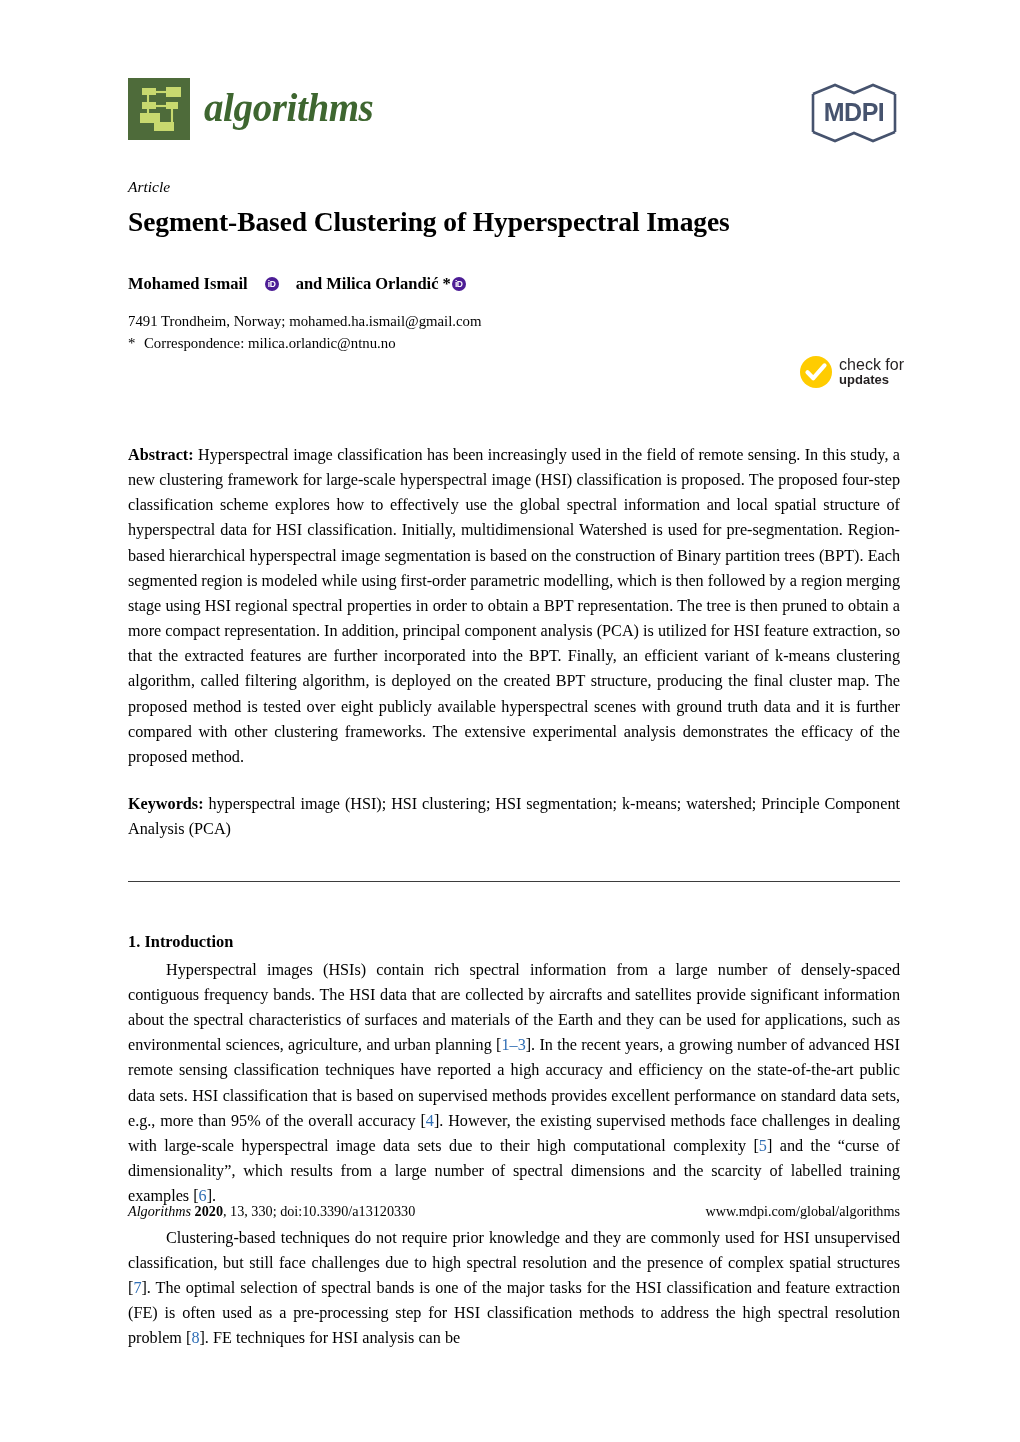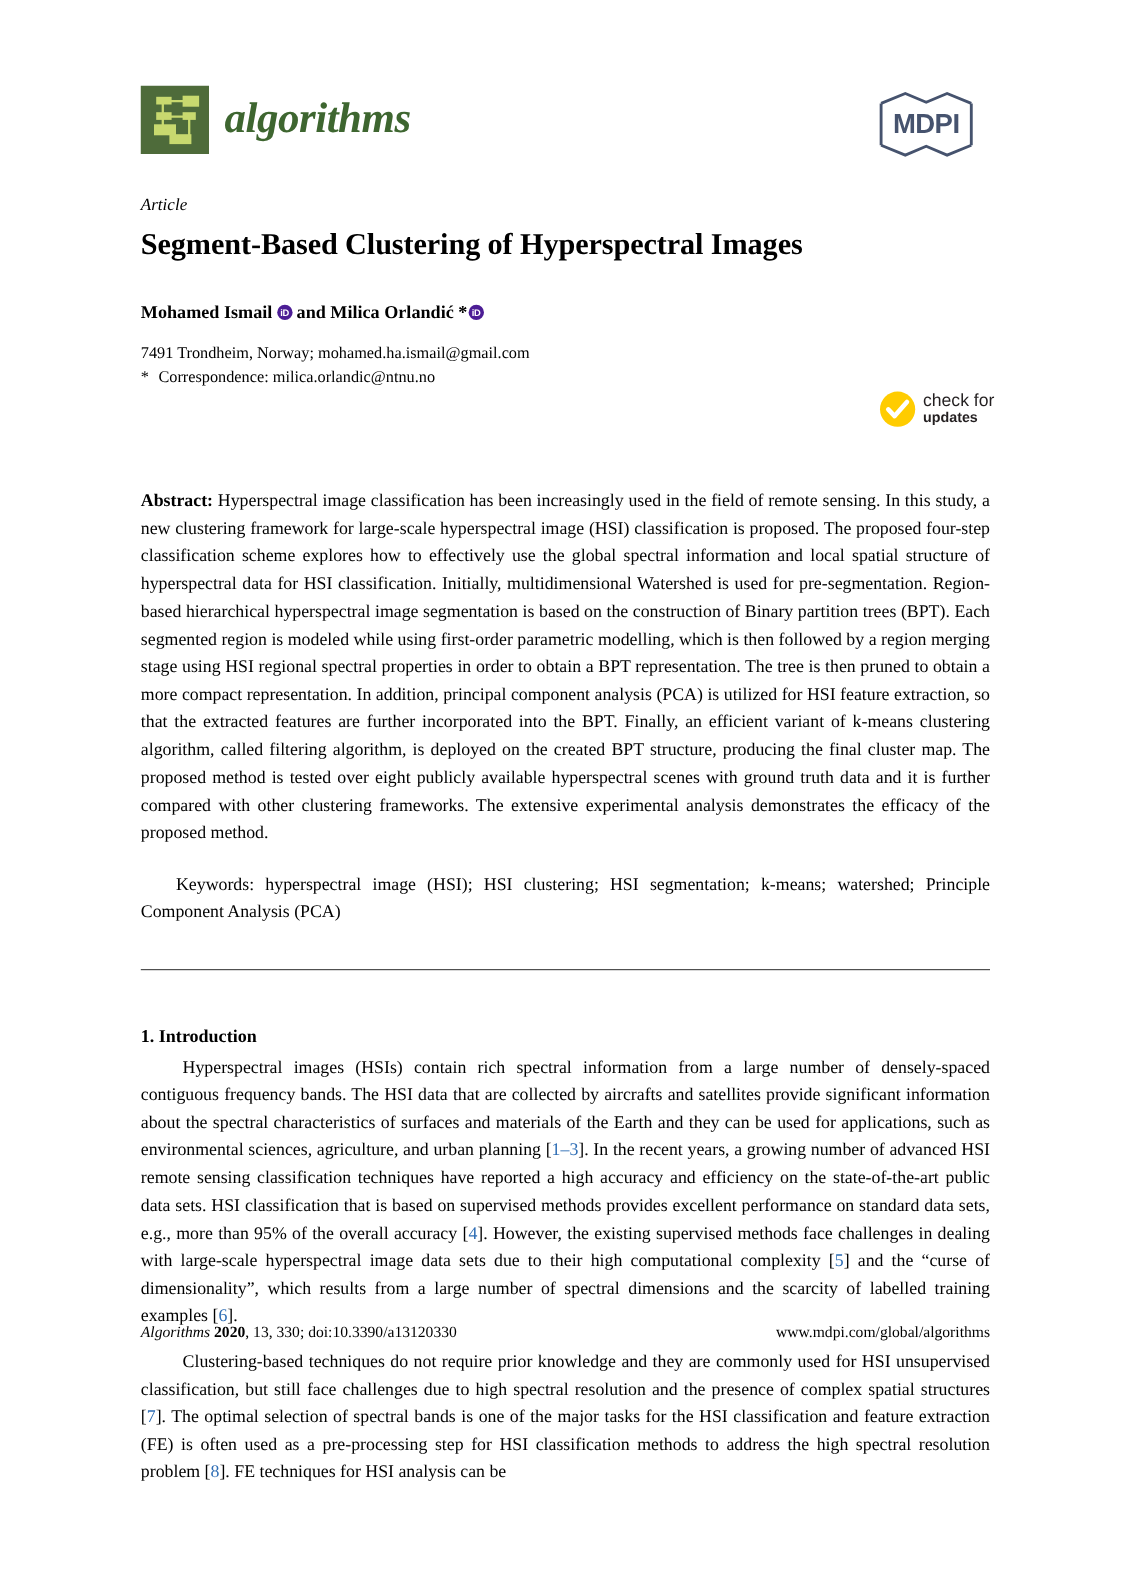--- a/index.html
+++ b/index.html
@@ -55,21 +55,21 @@
     font-weight: bold;
     font-size: 39px;
     color: #3e6630;
     letter-spacing: -0.4px;
     line-height: 1;
     padding-bottom: 4px;
   }
 
   .mdpi-logo {
     position: absolute;
-    right: 12px; top: 4px;
+    right: 0; top: 4px;
     width: 92px; height: 62px;
   }
   .mdpi-logo svg { display: block; }
 
   
   .article-type {
     font-style: italic;
     font-size: 15.5px;
     margin-top: 8px;
     line-height: 1.2;
@@ -99,21 +99,21 @@
     width: 14px; height: 14px;
     border-radius: 50%;
     background: #4c1d95;
     color: #ffffff;
     font-size: 8.5px;
     font-weight: bold;
     font-family: "Liberation Sans", sans-serif;
     line-height: 14px;
     text-align: center;
     vertical-align: middle;
-    margin: 0 4px;
+    margin: 0 17px;
     letter-spacing: -0.4px;
   }
 
   
   .affiliations {
     margin-top: 16px;
     font-size: 14.8px;
     line-height: 1.42;
   }
   .affil-line { display: block; }
@@ -160,21 +160,21 @@
     text-justify: inter-word;
   }
   .abstract-label { font-weight: bold; }
 
   .keywords {
     margin-top: 22px;
     font-size: 16.2px;
     line-height: 1.555;
     text-align: justify;
   }
-  .keywords-label { font-weight: normal; margin-left: 32px; }
+  .keywords-label { font-weight: bold; }
 
   hr.section-rule {
     border: none;
     border-top: 1.4px solid #3d3d3d;
     margin: 38px 0 0 0;
     width: 100%;
   }
 
   
   .section-heading {

